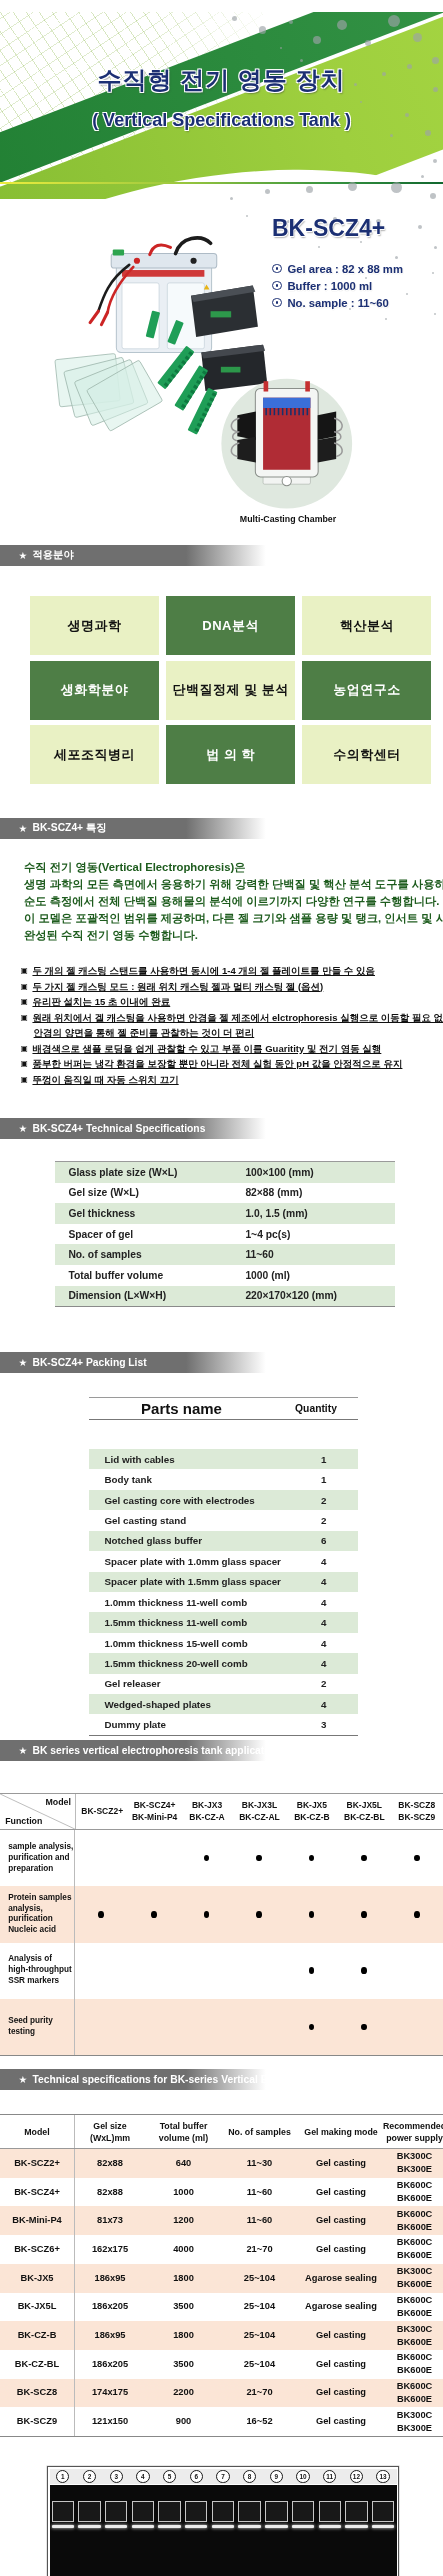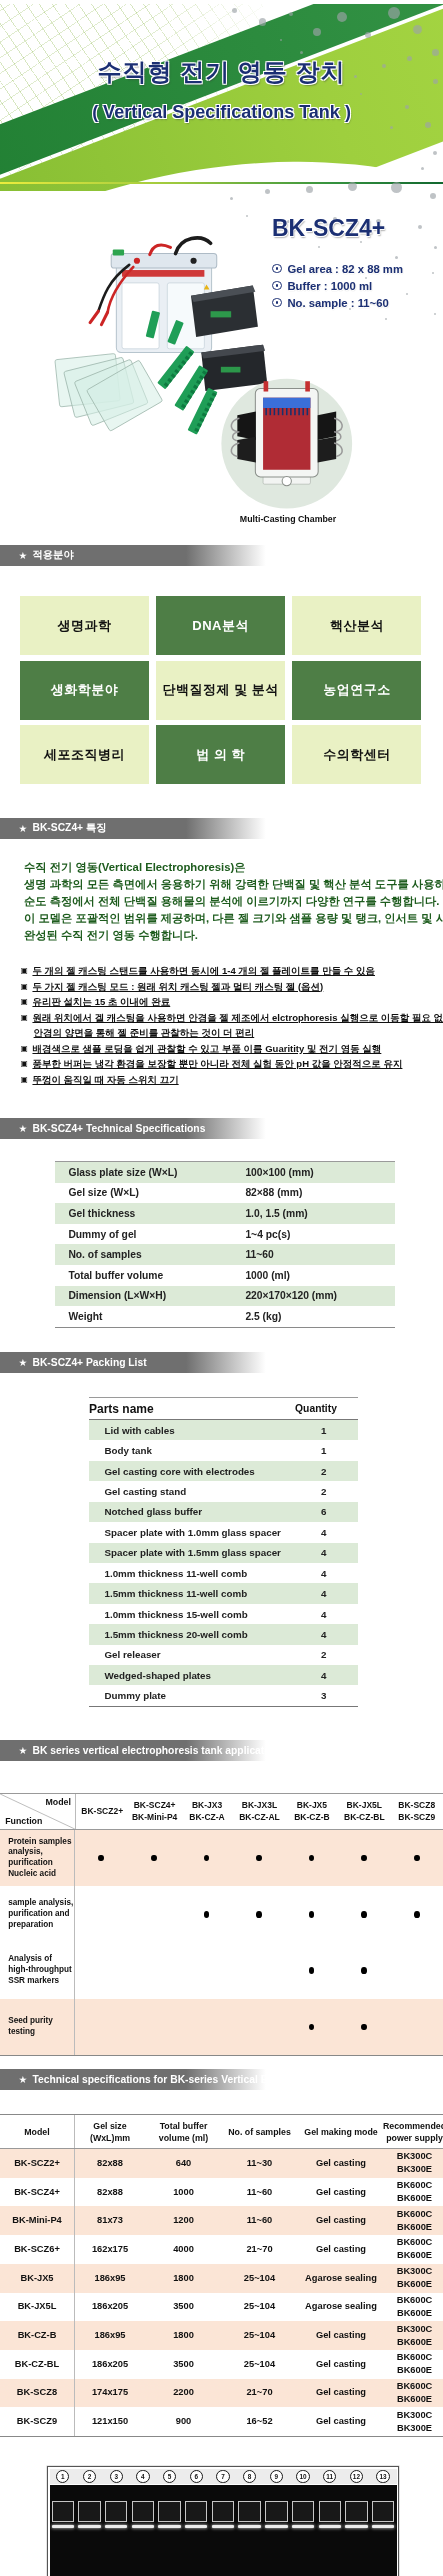--- a/index.html
+++ b/index.html
@@ -1,20 +1,20 @@
 <!DOCTYPE html>
 <html style="font-size:8.2px"><head>
 <meta charset="utf-8">
 <style>
   html,body{margin:0;padding:0;background:#fff;}
   .page{position:relative;width:443px;height:2796px;background:#fff;overflow:hidden;
         font-family:"Liberation Sans","DejaVu Sans",sans-serif;color:#111;}
 
   
-  .hero{position:absolute;left:0;top:4px;width:443px;height:187px;overflow:hidden;background:#fff;}
+  .hero{position:absolute;left:0;top:12px;width:443px;height:187px;overflow:hidden;background:#fff;}
   .hatch{position:absolute;left:-46px;top:-36px;width:309px;height:258px;
     background-image:repeating-linear-gradient(56deg,rgba(150,190,90,.38) 0 0.8px,transparent 0.8px 10.8px),
                      repeating-linear-gradient(-34deg,rgba(150,190,90,.30) 0 0.8px,transparent 0.8px 13px);
     -webkit-mask:radial-gradient(ellipse at 25% 25%,#000 35%,transparent 78%);
             mask:radial-gradient(ellipse at 25% 25%,#000 35%,transparent 78%);}
   .band{position:absolute;}
   .band-dark{width:773px;height:47px;left:-139px;top:27px;transform:rotate(-21deg);
     background:linear-gradient(90deg,#1f7d31,#38984a);}
   .band-light{width:876px;height:124px;left:-185px;top:82px;transform:rotate(-21deg);
     background:linear-gradient(90deg,#7cb62e,#9ecf3e 60%,#aada45);}
@@ -44,21 +44,21 @@
   .mc-caption{position:absolute;left:216px;top:514px;width:144px;text-align:center;
     font-size:8.8px;font-weight:bold;color:#111;}
 
   
   .secbar{position:absolute;left:0;width:443px;height:20.6px;display:flex;align-items:center;
     background:linear-gradient(90deg,#6f6f6f 0%,#6f6f6f 42%,#ffffff 60%);
     color:#fff;font-size:10.3px;font-weight:bold;padding-left:0;}
   .secbar .star{margin:0 5.2px 0 18.5px;font-size:9.8px;}
 
   
-  .app-grid{position:absolute;left:20px;top:596px;width:400px;
+  .app-grid{position:absolute;left:30px;top:596px;width:400px;
     display:grid;grid-template-columns:repeat(3,129px);grid-auto-rows:59px;gap:5.7px 7.2px;}
   .app-cell{display:flex;align-items:center;justify-content:center;
     font-size:13px;font-weight:bold;letter-spacing:0.5px;}
   .app-cell.light{background:#e9f1c4;color:#111;}
   .app-cell.dark{background:#4e7e46;color:#fff;}
 
   
   .fpar{position:absolute;left:24px;top:859px;width:407px;}
   .fline{font-size:11.3px;font-weight:bold;color:#1e5c1e;line-height:17px;white-space:nowrap;}
   .fbullets{position:absolute;left:20.6px;top:964px;width:412px;}
@@ -72,23 +72,23 @@
     border-top:1px solid #9a9a9a;border-bottom:1px solid #8a8a8a;}
   .srow{display:flex;height:20.6px;align-items:center;}
   .srow.alt{background:#dcead7;}
   .slabel{width:177px;padding-left:13.4px;font-size:10.3px;font-weight:bold;color:#222;}
   .svalue{flex:1;font-size:10.3px;font-weight:bold;color:#222;}
 
   
   .pack-table{position:absolute;left:89px;top:1397px;width:269px;
     border-top:1px solid #9a9a9a;border-bottom:1px solid #777;}
   .pack-head{display:flex;height:21px;align-items:center;border-bottom:1px solid #777;}
-  .ph-name{width:185px;text-align:left;font-size:12px;font-weight:bold;}
+  .ph-name{width:185px;text-align:center;font-size:15px;font-weight:bold;}
   .ph-qty{flex:1;text-align:center;font-size:10.3px;font-weight:bold;}
-  .pack-body{display:flex;flex-direction:column;height:286px;}
+  .pack-body{display:flex;flex-direction:column;height:286px;margin-top:29px;}
   .prow{flex:1;display:flex;align-items:center;}
   .prow.alt{background:#dcead7;}
   .pname{width:185px;padding-left:15.5px;font-size:9.8px;font-weight:bold;color:#222;}
   .pqty{flex:1;text-align:center;font-size:9.8px;font-weight:bold;color:#222;}
 
   
   .appfn-table{position:absolute;left:0;top:1793px;width:443px;border-top:1px solid #999;
     border-bottom:1px solid #888;}
   .appfn-head{display:flex;height:35px;border-bottom:1px solid #999;}
   .corner{position:relative;width:75px;border-right:0.8px solid #bbb;flex:0 0 auto;}
@@ -420,38 +420,34 @@
       </div>
       <div class="srow">
         <div class="slabel">Gel size (W×L)</div>
         <div class="svalue">82×88 (mm)</div>
       </div>
       <div class="srow alt">
         <div class="slabel">Gel thickness</div>
         <div class="svalue">1.0, 1.5 (mm)</div>
       </div>
       <div class="srow">
-        <div class="slabel">Dummy of gel</div>
+        <div class="slabel">Spacer of gel</div>
         <div class="svalue">1~4 pc(s)</div>
       </div>
       <div class="srow alt">
         <div class="slabel">No. of samples</div>
         <div class="svalue">11~60</div>
       </div>
       <div class="srow">
         <div class="slabel">Total buffer volume</div>
         <div class="svalue">1000 (ml)</div>
       </div>
       <div class="srow alt">
         <div class="slabel">Dimension (L×W×H)</div>
         <div class="svalue">220×170×120 (mm)</div>
-      </div>
-      <div class="srow">
-        <div class="slabel">Weight</div>
-        <div class="svalue">2.5 (kg)</div>
       </div>
     </div>
 
   <div class="pack-table">
     <div class="pack-head">
       <div class="ph-name">Parts name</div>
       <div class="ph-qty">Quantity</div>
     </div>
     <div class="pack-body" id="pack-body">
         <div class="prow alt">
@@ -544,48 +540,48 @@
         <div class="mcol">
           <div>BK-JX5L</div>
           <div>BK-CZ-BL</div>
         </div>
         <div class="mcol">
           <div>BK-SCZ8</div>
           <div>BK-SCZ9</div>
         </div>
       </div>
     <div class="appfn-body" id="appfn-body">
+        <div class="arow">
+          <div class="fn-cell">sample analysis, purification and preparation</div>
+          <div class="dot-cell"></div>
+          <div class="dot-cell"></div>
+          <div class="dot-cell">
+            <span class="bdot"></span>
+          </div>
+          <div class="dot-cell">
+            <span class="bdot"></span>
+          </div>
+          <div class="dot-cell">
+            <span class="bdot"></span>
+          </div>
+          <div class="dot-cell">
+            <span class="bdot"></span>
+          </div>
+          <div class="dot-cell">
+            <span class="bdot"></span>
+          </div>
+        </div>
         <div class="arow alt">
           <div class="fn-cell">Protein samples analysis, purification Nucleic acid</div>
           <div class="dot-cell">
             <span class="bdot"></span>
           </div>
           <div class="dot-cell">
             <span class="bdot"></span>
           </div>
-          <div class="dot-cell">
-            <span class="bdot"></span>
-          </div>
-          <div class="dot-cell">
-            <span class="bdot"></span>
-          </div>
-          <div class="dot-cell">
-            <span class="bdot"></span>
-          </div>
-          <div class="dot-cell">
-            <span class="bdot"></span>
-          </div>
-          <div class="dot-cell">
-            <span class="bdot"></span>
-          </div>
-        </div>
-        <div class="arow">
-          <div class="fn-cell">sample analysis, purification and preparation</div>
-          <div class="dot-cell"></div>
-          <div class="dot-cell"></div>
           <div class="dot-cell">
             <span class="bdot"></span>
           </div>
           <div class="dot-cell">
             <span class="bdot"></span>
           </div>
           <div class="dot-cell">
             <span class="bdot"></span>
           </div>
           <div class="dot-cell">

